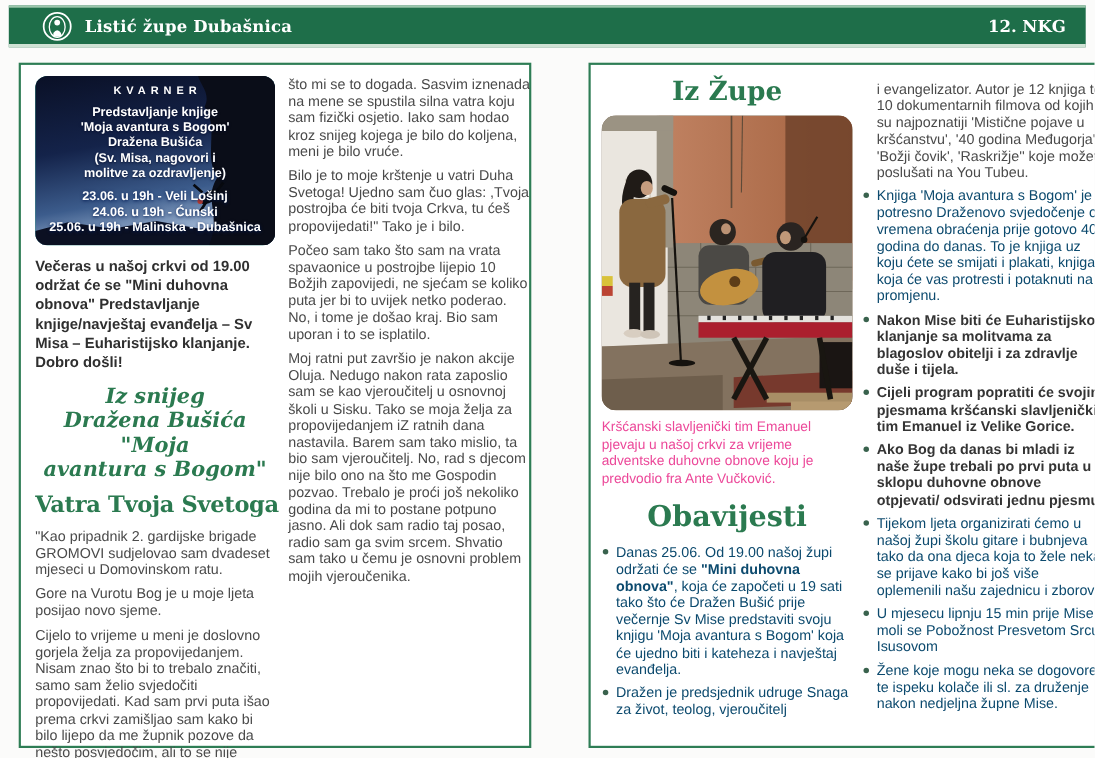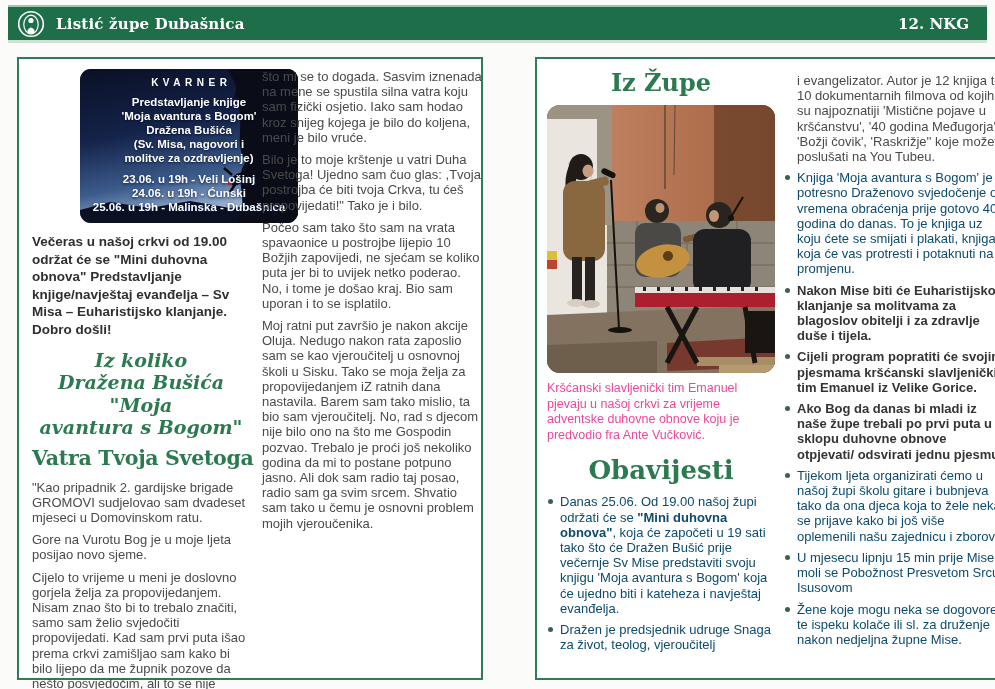--- a/index.html
+++ b/index.html
@@ -7,21 +7,21 @@
     width:995px;height:689px;position:relative;overflow:hidden;
     background:#fbfbfa;
     font-family:"Liberation Sans","DejaVu Sans",sans-serif;
     color:#474747;
   }
   
   .masthead{
     position:absolute;left:8px;top:5px;width:979px;height:38px;
     background:#1e6e49;
     border-top:2px solid #9cc7ad;border-bottom:3px solid #cfe2d4;
-    display:flex;align-items:center;padding:0 18px 0 9px;box-sizing:border-box;
+    display:flex;align-items:center;padding:0 18px 0 30px;box-sizing:border-box;
   }
   .masthead-title{
     font-family:"DejaVu Serif","Liberation Serif",serif;
     font-weight:700;font-size:15px;color:#ffffff;margin-left:11px;letter-spacing:.2px;
   }
   .masthead-issue{
     margin-left:auto;font-family:"DejaVu Serif","Liberation Serif",serif;
     font-weight:700;font-size:15px;color:#ffffff;text-align:center;
   }
   .logo{width:28px;height:28px;flex:none;}
@@ -51,21 +51,20 @@
   .sec-title{
     font-family:"DejaVu Serif","Liberation Serif",serif;font-weight:700;
     color:#2b7a50;text-align:center;
   }
   #izzupe-title{font-size:24px;margin:2px 0 8px;}
   #obavijesti-title{font-size:26px;margin:12px 0 9px;}
   
   .poster{
     position:relative;width:218px;height:154px;border-radius:11px;overflow:hidden;
     background:#0f766e;
-    margin-left:48px;
   }
   .poster svg{position:absolute;inset:0;}
   .poster-text{
     position:absolute;inset:0;text-align:center;color:#fff;padding-top:8px;
   }
   .poster-brand{font-size:10px;font-weight:700;letter-spacing:4.5px;margin-bottom:7px;text-indent:4.5px;}
   .poster-line{font-size:11.5px;font-weight:700;line-height:14px;text-shadow:0 1px 2px rgba(2,10,40,.8);}
   .poster-dates{margin-top:7px;}
   .poster-date{font-size:11.5px;font-weight:700;line-height:14px;text-shadow:0 1px 3px rgba(0,25,80,.95);}
   
@@ -130,21 +129,21 @@
           <div class="poster-date">23.06. u 19h - Veli Lošinj</div>
           <div class="poster-date">24.06. u 19h - Ćunski</div>
           <div class="poster-date">25.06. u 19h - Malinska - Dubašnica</div>
         </div>
       </div>
     </div>
 
     <div class="announce">Večeras u našoj crkvi od 19.00 održat će se "Mini duhovna obnova" Predstavljanje knjige/navještaj evanđelja – Sv Misa – Euharistijsko klanjanje. Dobro došli!</div>
 
     <div class="book-head">
-      <div>Iz koliko</div>
+      <div>Iz snijeg</div>
       <div>Dražena Bušića "Moja</div>
       <div>avantura s Bogom"</div>
     </div>
 
     <div class="article-title">Vatra Tvoja Svetoga</div>
 
     <div class="article">
       <p>"Kao pripadnik 2. gardijske brigade GROMOVI sudjelovao sam dvadeset mjeseci u Domovinskom ratu.</p>
       <p>Gore na Vurotu Bog je u moje ljeta posijao novo sjeme.</p>
       <p>Cijelo to vrijeme u meni je doslovno gorjela želja za propovijedanjem. Nisam znao što bi to trebalo značiti, samo sam želio svjedočiti propovijedati. Kad sam prvi puta išao prema crkvi zamišljao sam kako bi bilo lijepo da me župnik pozove da nešto posvjedočim, ali to se nije dogodilo. Pomalo žalostan, po povratku sam pitao Gospodina</p>

